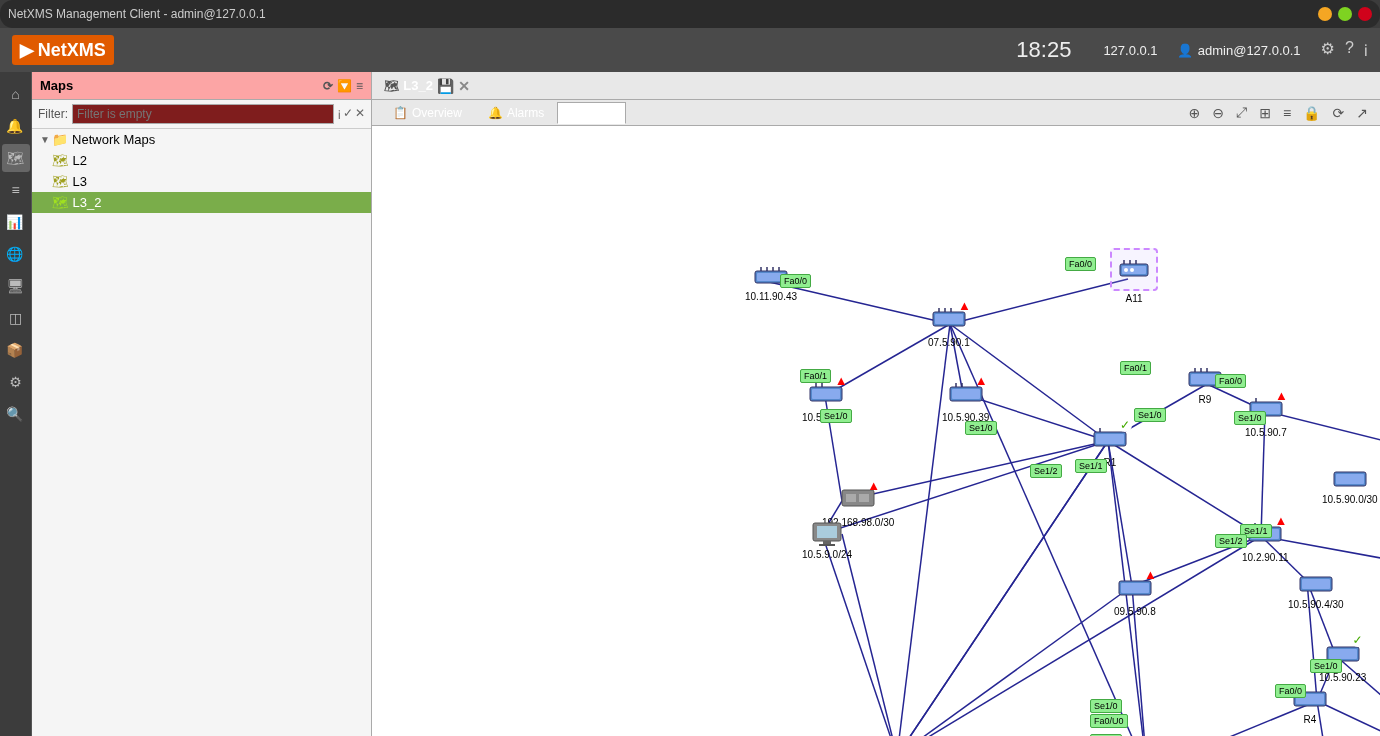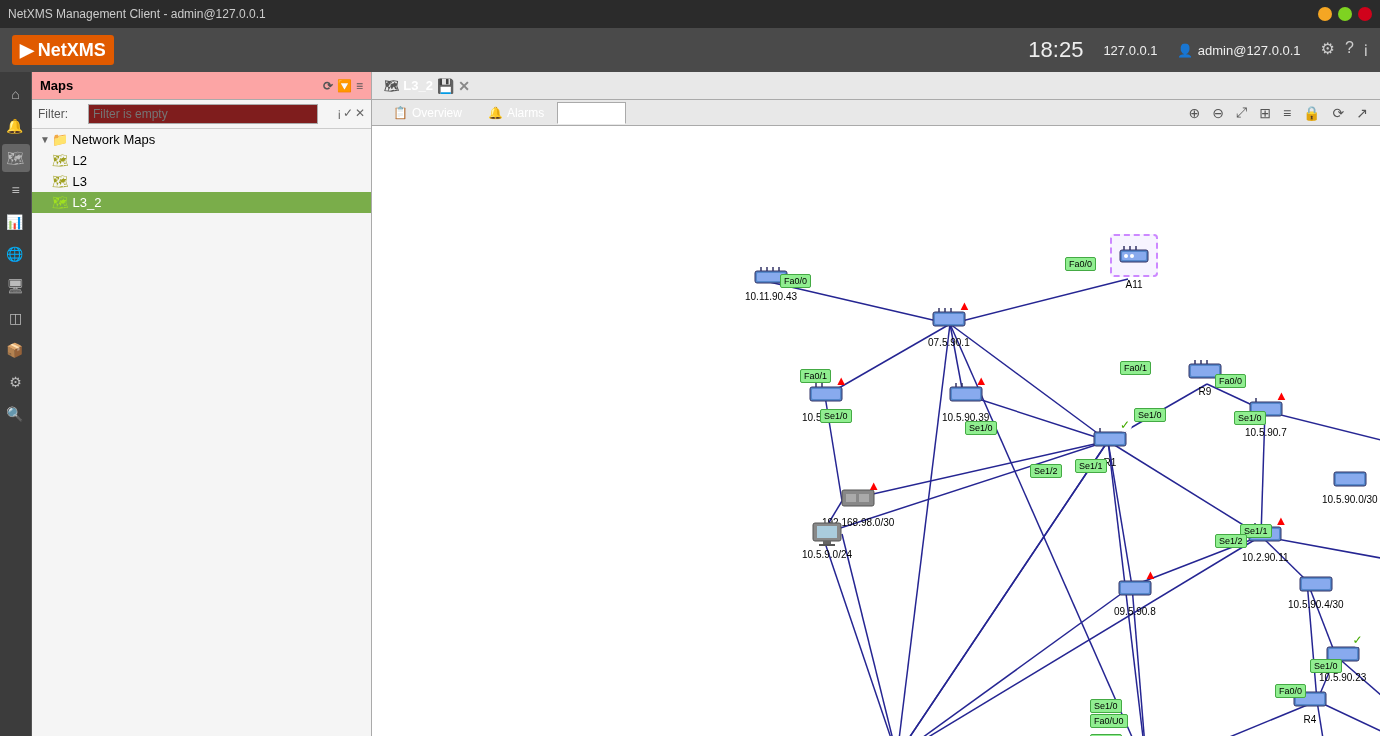--- a/index.html
+++ b/index.html
@@ -8,20 +8,21 @@
     
     #titlebar {
       background: #2b2b2b;
       height: 28px;
       display: flex;
       align-items: center;
       padding: 0 8px;
       font-size: 12px;
       color: #ccc;
       justify-content: space-between;
+      border-radius: 13px;
     }
     #titlebar-controls { display: flex; gap: 6px; }
     .title-btn { width: 14px; height: 14px; border-radius: 50%; display: inline-block; }
     .btn-min { background: #f5a623; }
     .btn-max { background: #7ed321; }
     .btn-close { background: #d0021b; }
 
     
     #header {
       background: #4a4a4a;
@@ -29,21 +30,21 @@
       display: flex;
       align-items: center;
       padding: 0 12px;
       gap: 16px;
     }
     #logo { background: #e05a00; color: #fff; font-weight: bold; font-size: 14px; padding: 4px 8px; border-radius: 3px; display: flex; align-items: center; gap: 4px; }
     #logo-icon { color: #fff; font-size: 18px; }
     #app-name { color: #fff; font-size: 18px; font-weight: bold; }
     #header-right { margin-left: auto; display: flex; align-items: center; gap: 20px; color: #eee; font-size: 13px; }
     #header-time { font-size: 22px; font-weight: normal; }
-    #header-ip { font-size: 13px; }
+    #header-ip { font-size: 13px; margin-left: 12px; }
     #header-user { display: flex; align-items: center; gap: 4px; }
     #header-actions { display: flex; gap: 10px; }
     .header-action-btn { color: #ccc; font-size: 16px; cursor: pointer; }
 
     
     #main { display: flex; height: calc(736px - 28px - 44px); }
 
     
     #sidebar-icons {
       width: 32px;
@@ -75,21 +76,21 @@
       display: flex;
       align-items: center;
       gap: 4px;
       border-bottom: 1px solid #aaa;
     }
     #tree-header-icons { margin-left: auto; display: flex; gap: 4px; }
     #filter-row {
       display: flex;
       align-items: center;
       padding: 4px 6px;
-      gap: 20px;
+      gap: 4px;
       border-bottom: 1px solid #ccc;
       background: #f5f5f5;
     }
     #filter-label { font-size: 12px; color: #555; }
     #filter-input {
       flex: 1;
       border: 1px solid #aaa;
       background: #7f1d1d;
       padding: 2px 4px;
       font-size: 12px;
@@ -425,21 +426,21 @@
 
       <div class="link-label" style="left:938px;top:533px;">Se1/0</div>
       <div class="link-label" style="left:903px;top:558px;">Fa0/0</div>
       <div class="link-label" style="left:718px;top:573px;">Se1/0</div>
       <div class="link-label" style="left:718px;top:588px;">Fa0/U0</div>
       <div class="link-label" style="left:718px;top:608px;">Se1/2</div>
 
       <div class="link-label" style="left:868px;top:398px;">Se1/1</div>
       <div class="link-label" style="left:843px;top:408px;">Se1/2</div>
 
-      <div class="net-node" style="left:738px;top:108px;text-decoration:underline;">
+      <div class="net-node" style="left:738px;top:122px;text-decoration:underline;">
         <div style="border:2px dashed #cc88ff;border-radius:4px;padding:4px;background:rgba(200,180,255,0.15);">
           <svg class="router-img" viewBox="0 0 36 28" fill="none">
             <rect x="4" y="10" width="28" height="12" rx="2" fill="#5588cc" stroke="#336"></rect>
             <rect x="6" y="12" width="24" height="8" rx="1" fill="#88aaee"></rect>
             <circle cx="10" cy="16" r="2" fill="#fff"></circle>
             <circle cx="16" cy="16" r="2" fill="#fff"></circle>
             <line x1="8" y1="10" x2="8" y2="6" stroke="#336" stroke-width="1.5"></line>
             <line x1="14" y1="10" x2="14" y2="6" stroke="#336" stroke-width="1.5"></line>
             <line x1="20" y1="10" x2="20" y2="6" stroke="#336" stroke-width="1.5"></line>
           </svg>
@@ -466,21 +467,21 @@
             <rect x="4" y="10" width="28" height="10" rx="1" fill="#88aaee"></rect>
             <line x1="8" y1="8" x2="8" y2="4" stroke="#336" stroke-width="1.5"></line>
             <line x1="14" y1="8" x2="14" y2="4" stroke="#336" stroke-width="1.5"></line>
             <line x1="20" y1="8" x2="20" y2="4" stroke="#336" stroke-width="1.5"></line>
           </svg>
           <div style="position:absolute;top:-6px;right:-4px;font-size:13px;color:#ff0000;">▲</div>
         </div>
         <div class="node-label">07.5.90.1</div>
       </div>
 
-      <div class="net-node" style="left:815px;top:230px;">
+      <div class="net-node" style="left:815px;top:238px;">
         <svg class="router-img" viewBox="0 0 36 28" fill="none">
           <rect x="2" y="8" width="32" height="14" rx="2" fill="#5588cc" stroke="#336"></rect>
           <rect x="4" y="10" width="28" height="10" rx="1" fill="#88aaee"></rect>
           <line x1="8" y1="8" x2="8" y2="4" stroke="#336" stroke-width="1.5"></line>
           <line x1="14" y1="8" x2="14" y2="4" stroke="#336" stroke-width="1.5"></line>
           <line x1="20" y1="8" x2="20" y2="4" stroke="#336" stroke-width="1.5"></line>
         </svg>
         <div class="node-label">R9</div>
       </div>
 

